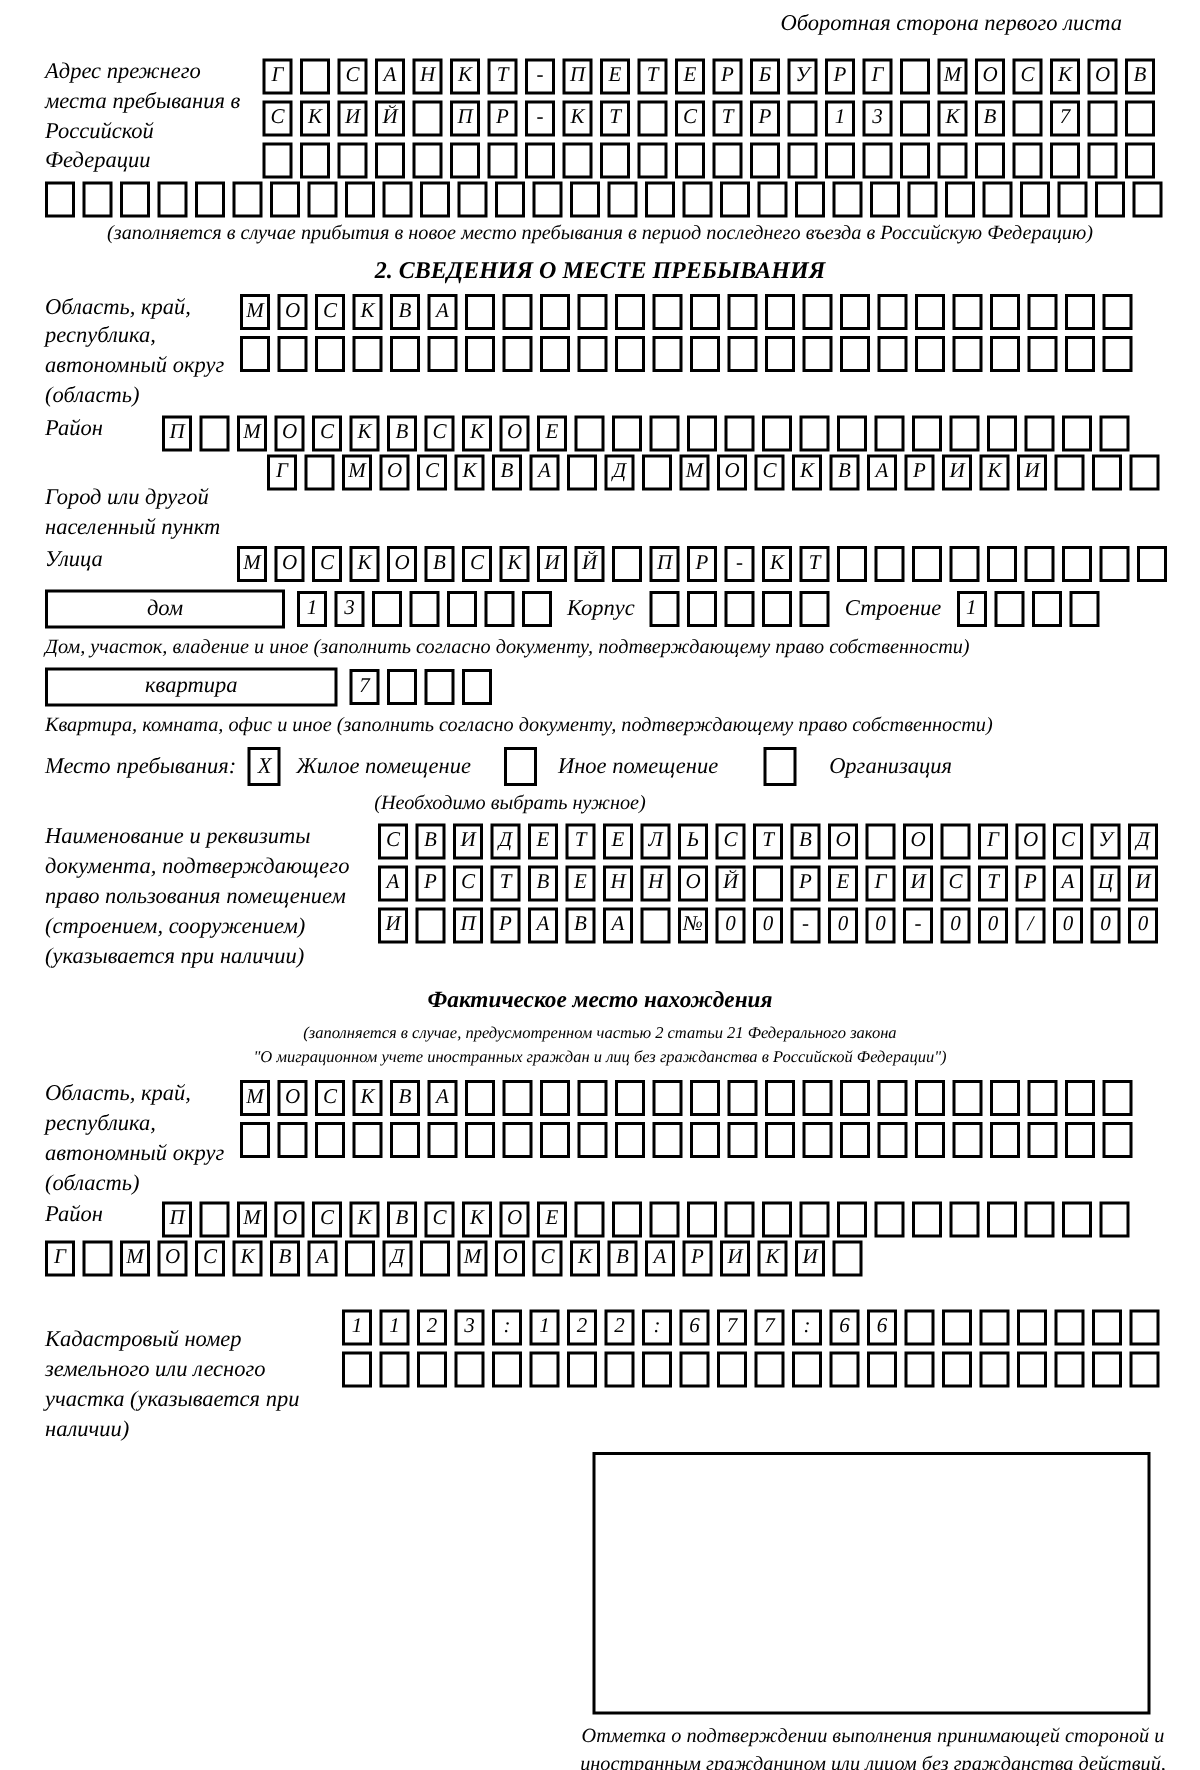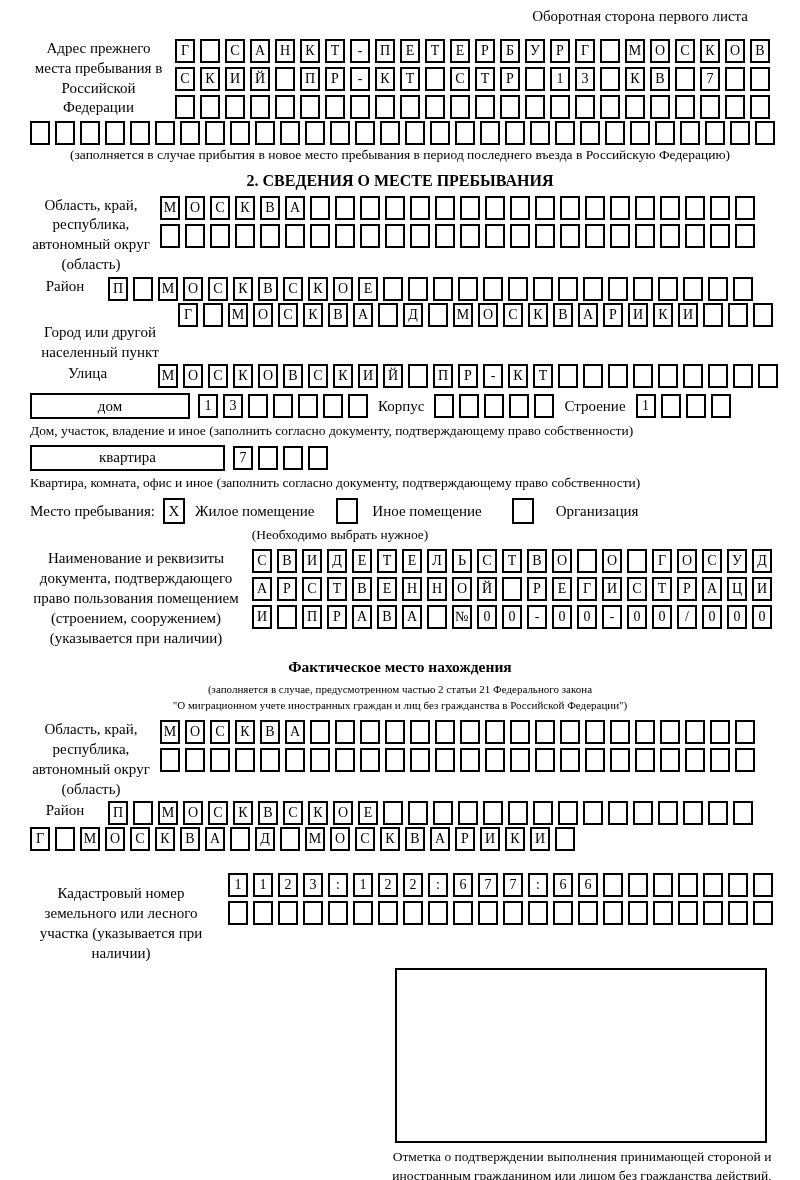--- a/index.html
+++ b/index.html
@@ -2,26 +2,26 @@
 <html><head>
 <meta charset="utf-8">
 <style>
   * { box-sizing: border-box; margin: 0; padding: 0; }
   html, body { background: #fff; }
   body {
     width: 800px; height: 1180px;
     font-family: "Liberation Serif", "DejaVu Serif", serif;
     color: #000; overflow: hidden;
   }
-  .page { width: 800px; height: 1180px; padding: 8px 30px 0 30px; }
+  .page { width: 800px; height: 1180px; padding: 8px 30px 0 30px; font-style: italic; }
 
   .header-note { text-align: right; font-size: 15px; padding-right: 22px; margin-bottom: 14px; }
 
   .field-row { display: flex; align-items: flex-start; margin-bottom: 2px; }
-  .label { font-size: 15px; line-height: 1.32; flex: 0 0 auto; text-align: center; }
+  .label { font-size: 15px; line-height: 1.32; flex: 0 0 auto; }
 
   .rows { display: flex; flex-direction: column; gap: 4px; }
   .cellrow { display: flex; gap: 5px; }
   .cell {
     width: 20px; height: 24px; flex: 0 0 auto;
     border: 2px solid #000;
     font-size: 14px; line-height: 20px; text-align: center;
     display: flex; align-items: center; justify-content: center;
   }
   .caption { font-size: 13.5px; line-height: 1.3; }

